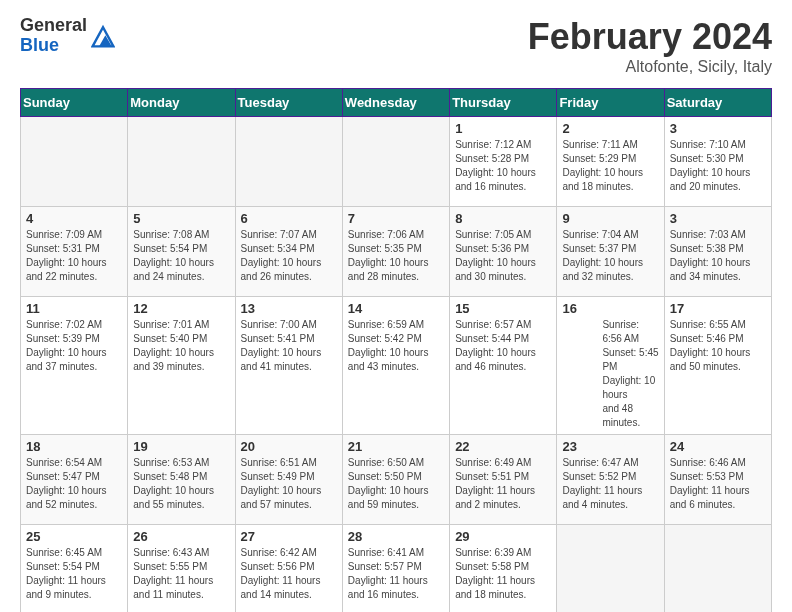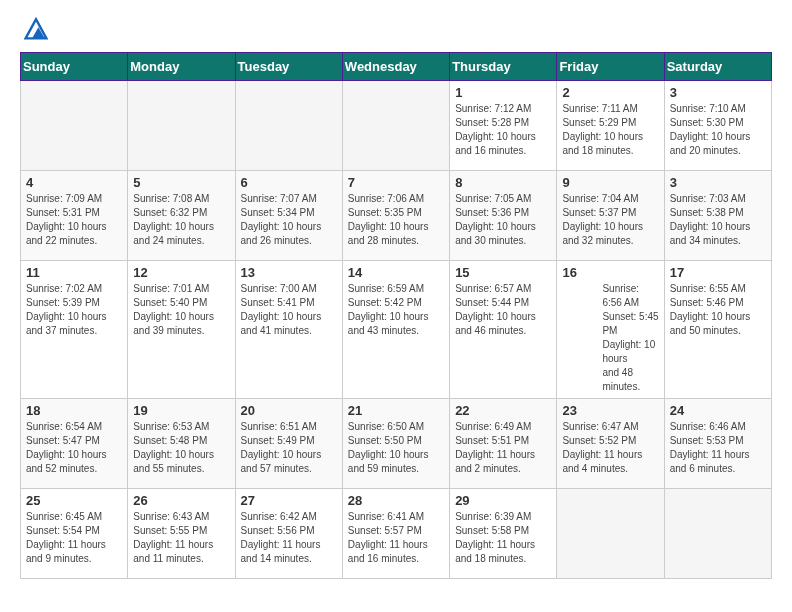--- a/index.html
+++ b/index.html
@@ -21,24 +21,32 @@
     .day-info { font-size: 10px; color: #444; line-height: 1.4; }
     tbody tr:nth-child(even) td { background: #f9f9f9; }
     tbody td.empty { background: #f5f5f5; }
   </style>
 </head>
 <body>
 
 <div class="container">
   <div class="header">
     <div class="logo">
+      <div class="logo-text">
+        <span class="general">General</span>
+        <span class="blue">Blue</span>
+      </div>
       <svg class="logo-icon" viewBox="0 0 30 30" xmlns="http://www.w3.org/2000/svg">
         <polygon points="2,28 15,4 28,28" fill="none" stroke="#1565c0" stroke-width="3"></polygon>
         <polygon points="10,28 18,14 26,28" fill="#1565c0"></polygon>
       </svg>
+    </div>
+    <div class="title-block">
+      <div class="month-title">February 2024</div>
+      <div class="location">Altofonte, Sicily, Italy</div>
     </div>
   </div>
 
   <table>
     <thead>
       <tr>
       <th>Sunday</th>
           <th>Monday</th>
           <th>Tuesday</th>
           <th>Wednesday</th>
@@ -79,21 +87,21 @@
           <td>
             <span class="day-num">4</span>
             <div class="day-info" style="white-space: pre-line;">Sunrise: 7:09 AM
 Sunset: 5:31 PM
 Daylight: 10 hours
 and 22 minutes.</div>
           </td>
           <td>
             <span class="day-num">5</span>
             <div class="day-info" style="white-space: pre-line;">Sunrise: 7:08 AM
-Sunset: 6:32 PM
+Sunset: 5:54 PM
 Daylight: 10 hours
 and 24 minutes.</div>
           </td>
           <td>
             <span class="day-num">6</span>
             <div class="day-info" style="white-space: pre-line;">Sunrise: 7:07 AM
 Sunset: 5:34 PM
 Daylight: 10 hours
 and 26 minutes.</div>
           </td>

